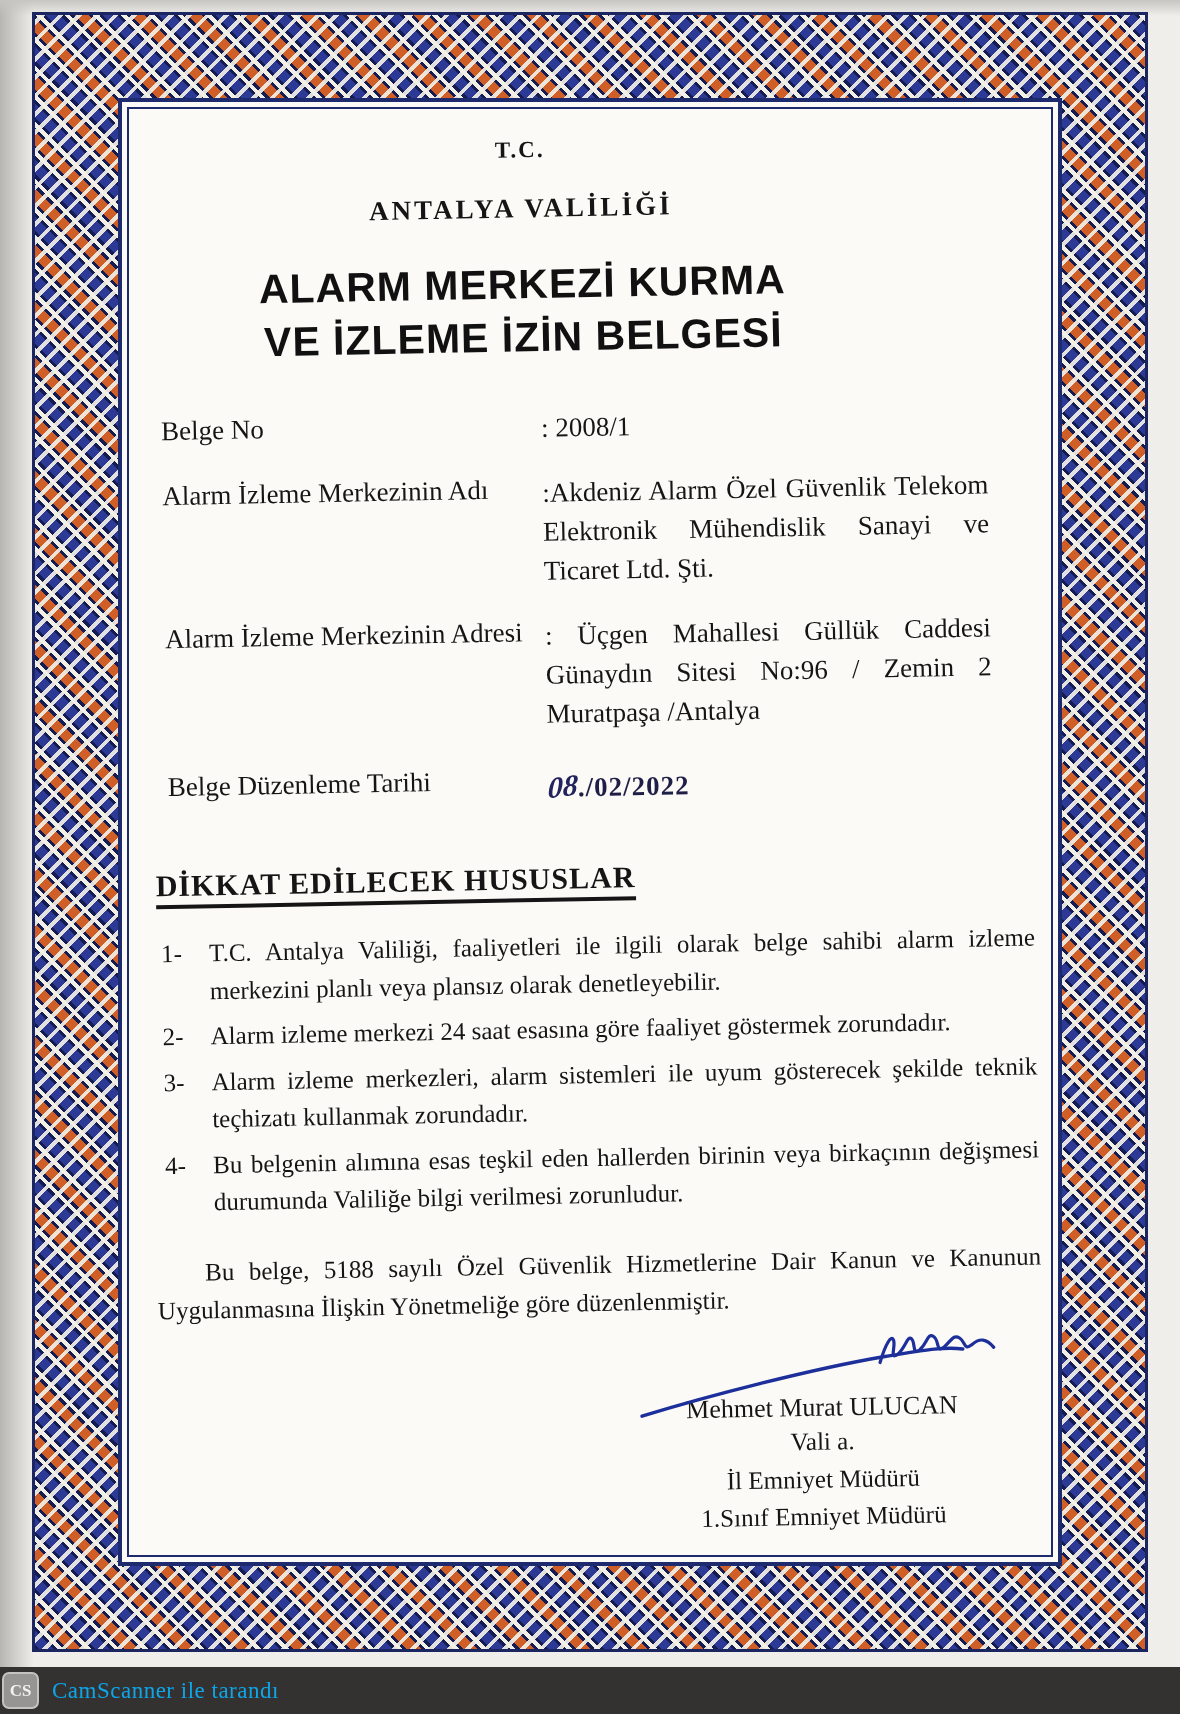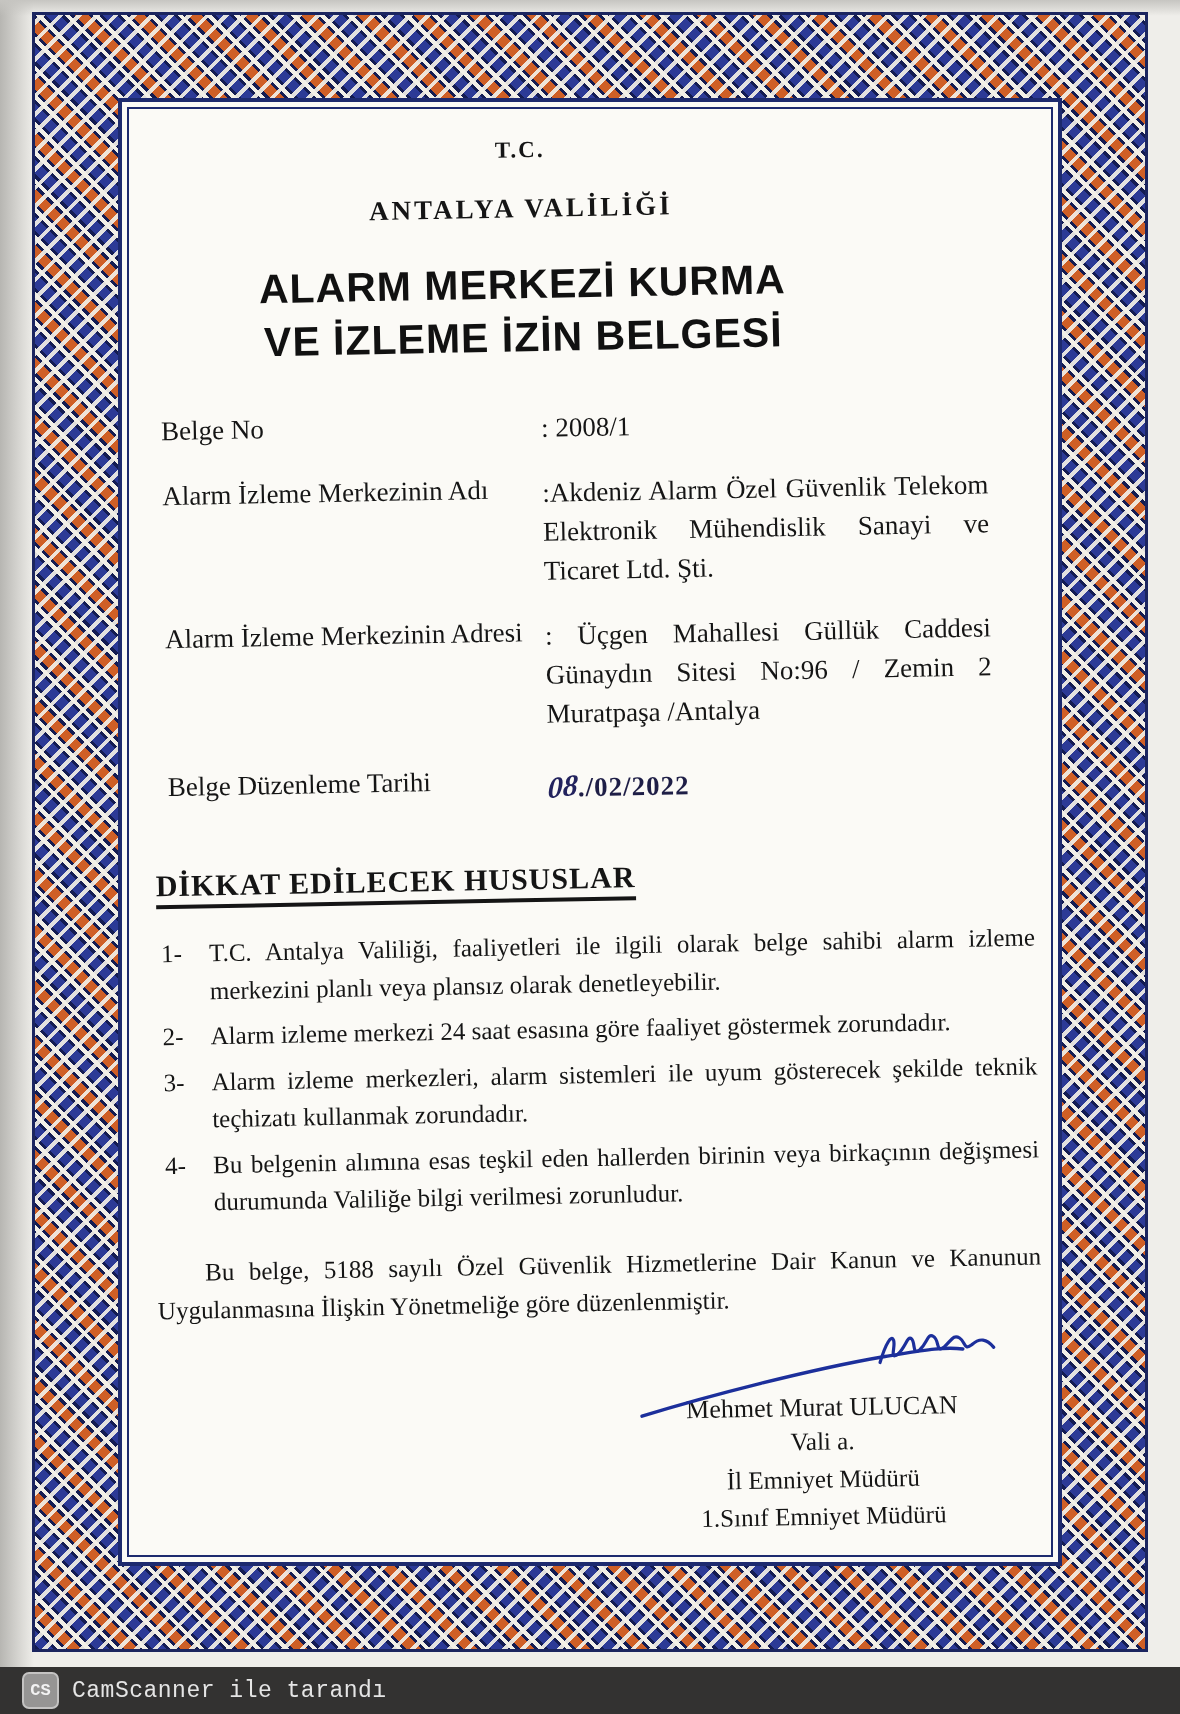--- a/index.html
+++ b/index.html
@@ -82,29 +82,29 @@
   .closing { margin-top:32px; font-size:25px; line-height:1.55; text-indent:48px; text-align:justify; padding-right:4px; }
 
   .signature { position:relative; margin-top:74px; margin-right:56px; margin-left:auto; width:340px; text-align:center; }
   .sig-ink { position:absolute; right:-16px; top:-66px; pointer-events:none; }
   .sig-name { font-size:26px; }
   .sig-line { font-size:25px; line-height:1.5; }
 
   
   .scan-bar {
     position:absolute; left:0; right:0; bottom:0; height:47px; z-index:5;
-    background:#333231; display:flex; align-items:center; gap:13px; padding-left:22px;
-    font-family:Liberation Mono, monospace;
+    background:#333231; display:flex; align-items:center; gap:13px; padding-left:2px;
+    font-family:Liberation Serif, serif;
   }
   .cs-badge {
     width:33px; height:33px; border-radius:7px; background:#969594;
     border:2px solid #c4c3c2; color:#f2f2f2; font-weight:bold; font-size:17px;
     display:flex; align-items:center; justify-content:center;
   }
-  .scan-text { color:#e5e5e5; font-size:23px; letter-spacing:0.5px;text-align:right; }
+  .scan-text { color:#0ea5e9; font-size:23px; letter-spacing:0.5px;text-align:right; }
 </style>
 </head>
 <body>
 
 <div class="page">
 
   <div class="scan-frame"></div>
 
   <div class="paper">
     <div class="paper-line"></div>

